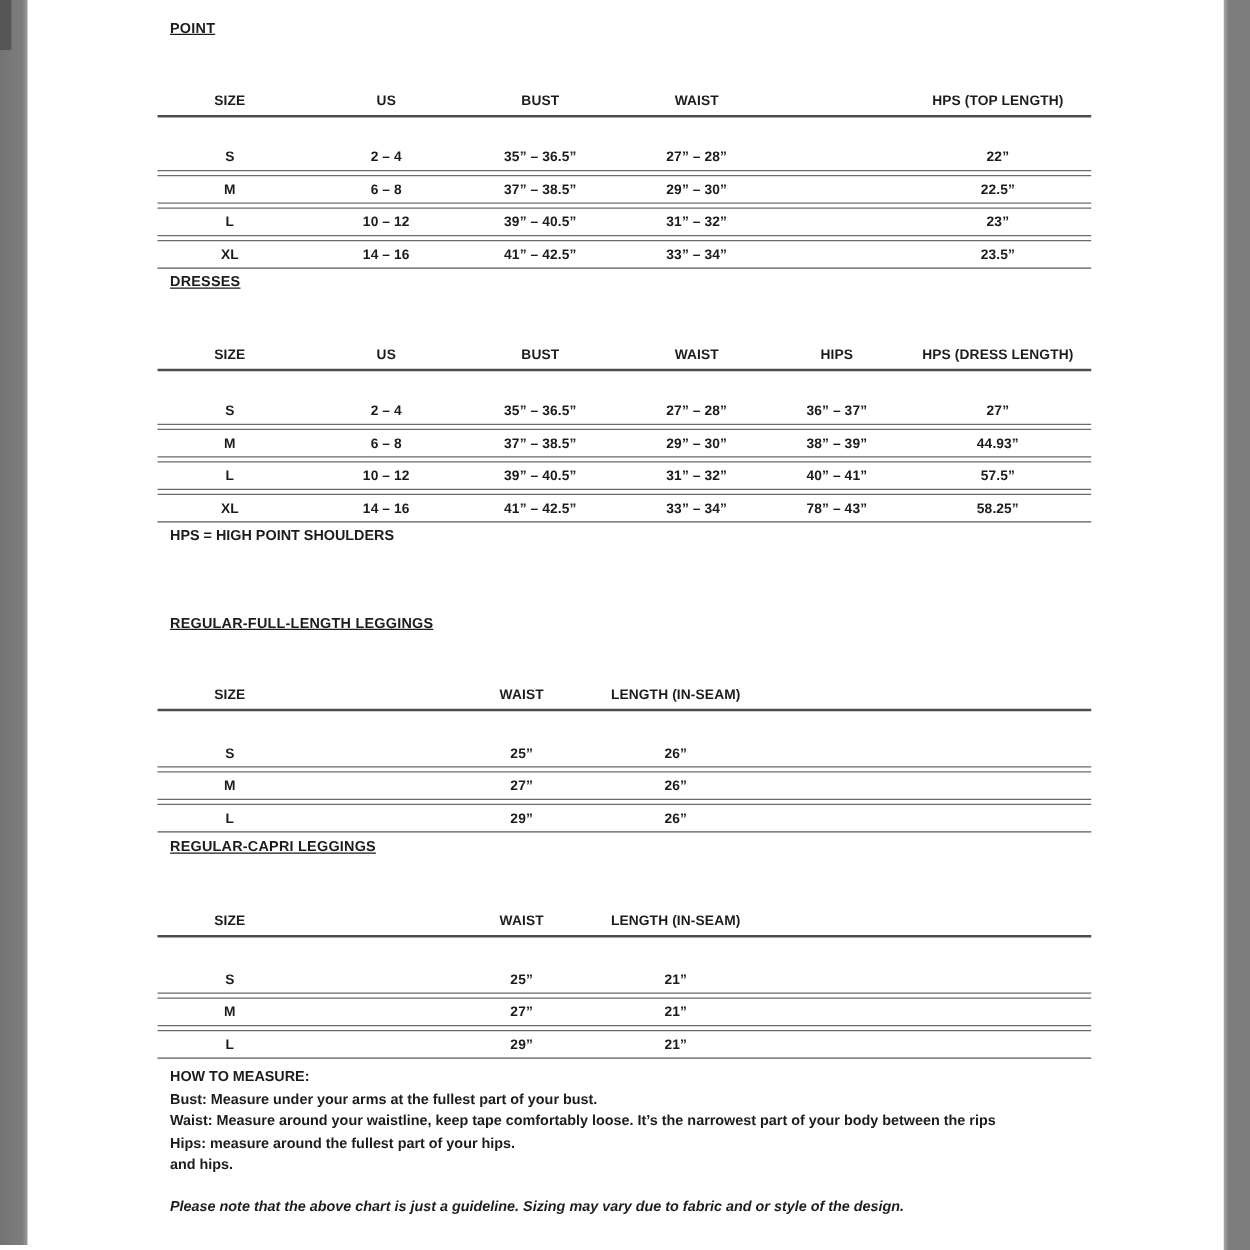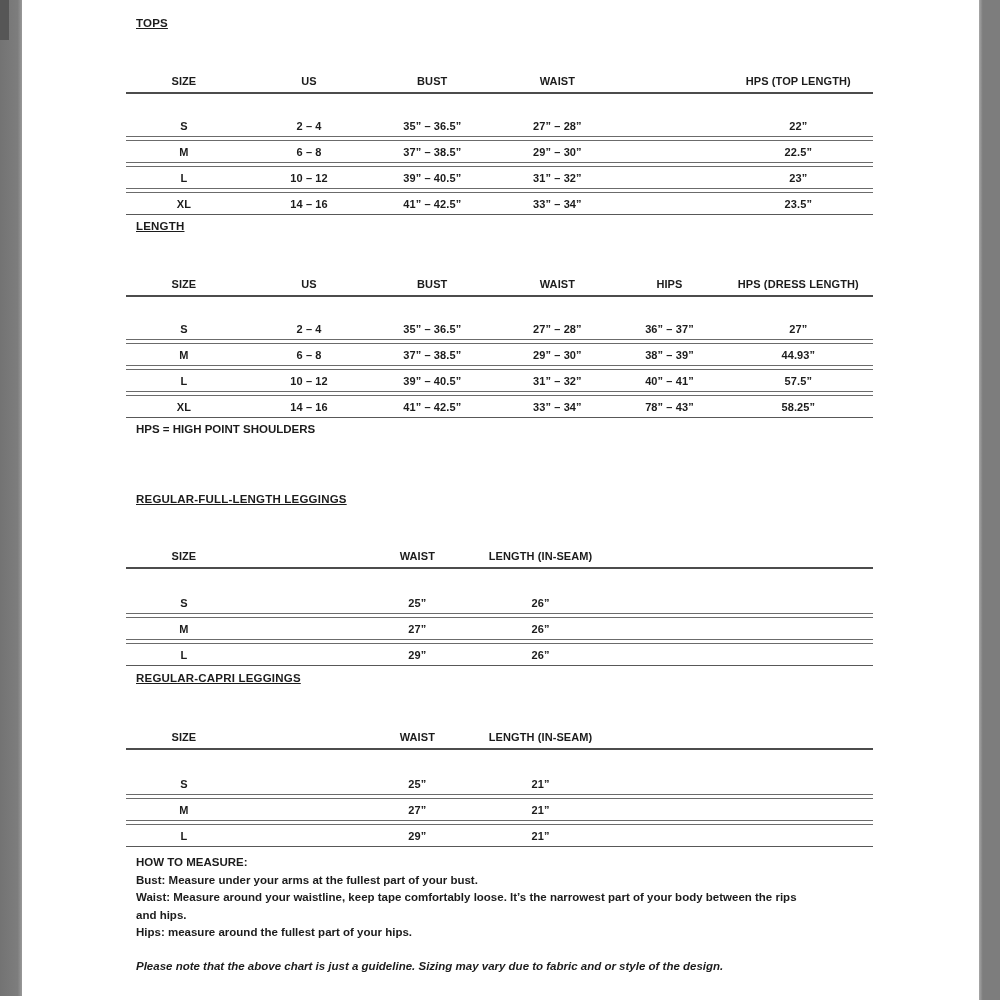--- a/index.html
+++ b/index.html
@@ -55,22 +55,22 @@
     font-size: 11.5px; font-style: italic; white-space: nowrap;
   }
 </style>
 </head>
 <body>
 
 <div class="gutter gutter-left"></div>
 <div class="gutter gutter-right"></div>
 <div class="gutter-corner"></div>
 
-<div class="section-title" style="top:17px">TOPS</div>
-<div class="section-title" style="top:220px">LENGTH</div>
+<div class="section-title" style="top:17px">POINT</div>
+<div class="section-title" style="top:220px">DRESSES</div>
 <div class="section-title" style="top:493px">REGULAR-FULL-LENGTH LEGGINGS</div>
 <div class="section-title" style="top:672px">REGULAR-CAPRI LEGGINGS</div>
 
 <div class="sizing-table" style="top:47px">
     <div class="thead-row">
       <div class="t-cell" style="left: 0%; width: 15.5%;">SIZE</div>
       <div class="t-cell" style="left: 17%; width: 15%;">US</div>
       <div class="t-cell" style="left: 33.5%; width: 15%;">BUST</div>
       <div class="t-cell" style="left: 50%; width: 15.5%;">WAIST</div>
       <div class="t-cell" style="left: 80%; width: 20%;">HPS (TOP LENGTH)</div>
@@ -242,17 +242,17 @@
     </div>
     <div class="bottom-rule"></div>
   </div>
 
 <div class="note-line" style="top:423px">HPS = HIGH POINT SHOULDERS</div>
 
 <div class="how-to-block" style="top:854px">
   <div class="note-text">HOW TO MEASURE:</div>
   <div class="note-text">Bust: Measure under your arms at the fullest part of your bust.</div>
   <div class="note-text">Waist: Measure around your waistline, keep tape comfortably loose. It’s the narrowest part of your body between the rips</div>
+  <div class="note-text">Hips: measure around the fullest part of your hips.</div>
   <div class="note-text">and hips.</div>
-  <div class="note-text">Hips: measure around the fullest part of your hips.</div>
 </div>
 
 <div class="disclaimer" style="top:960px">Please note that the above chart is just a guideline. Sizing may vary due to fabric and or style of the design.</div>
 
 </body></html>

